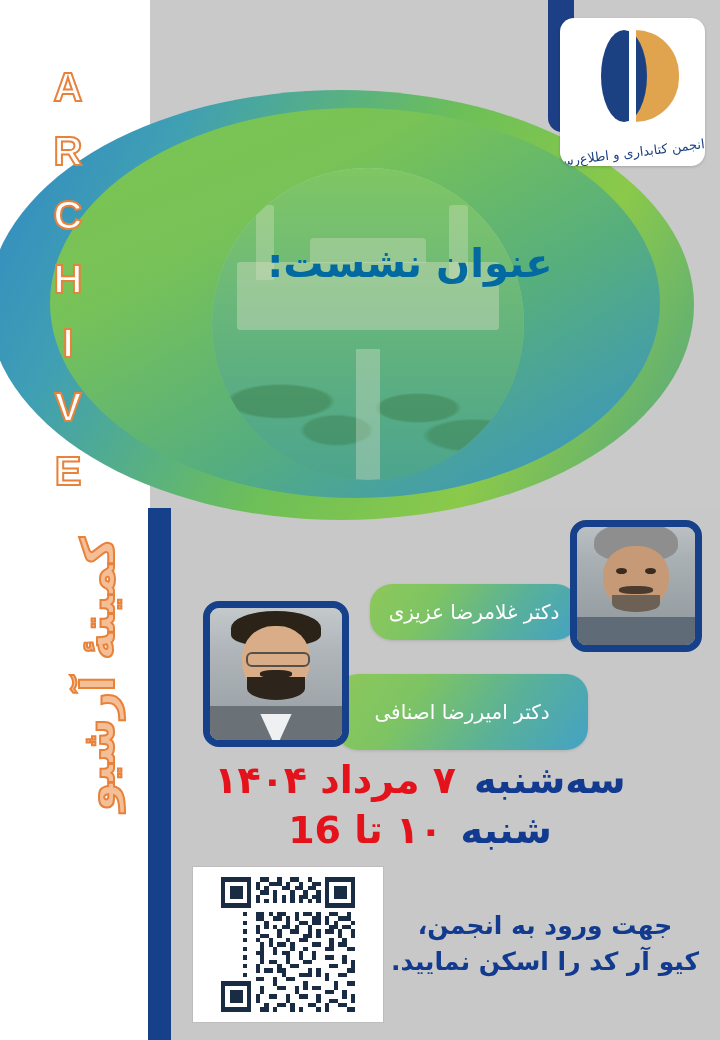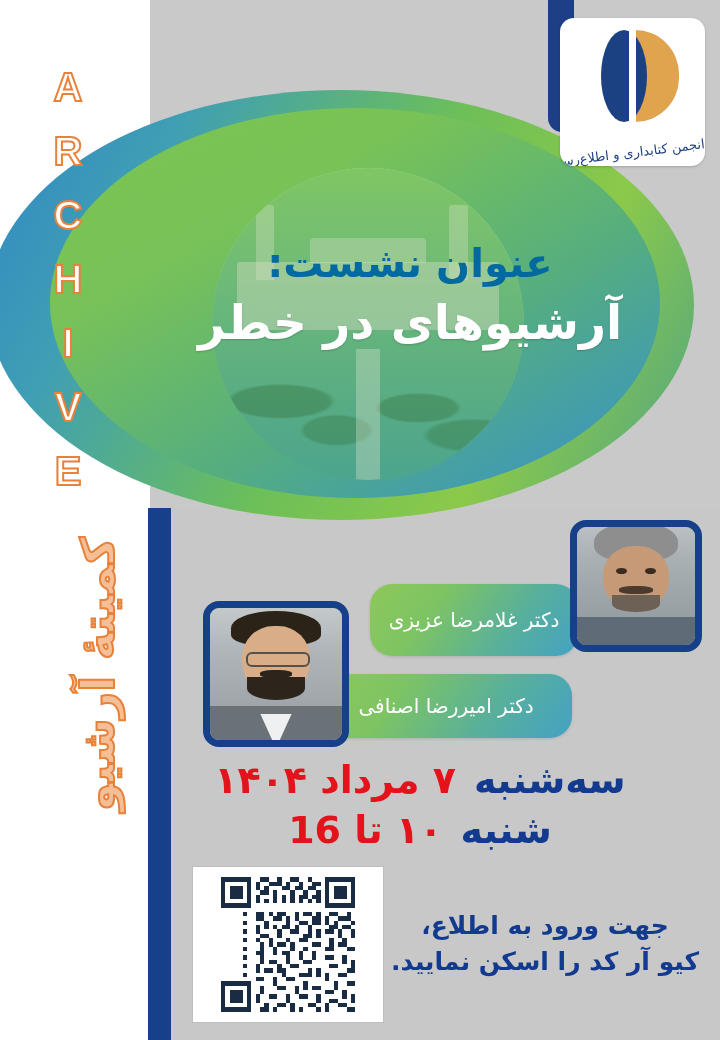--- a/index.html
+++ b/index.html
@@ -220,22 +220,22 @@
   .badge{
     position:absolute;z-index:14;
     border-radius:22px;
     display:flex;align-items:center;justify-content:center;
     color:#ffffff;direction:rtl;
     font-family:"DejaVu Sans","Liberation Sans",sans-serif;
     font-size:20px;
     background:linear-gradient(125deg,#8dc85a 0%,#7ec463 30%,#59b09a 66%,#43a2c4 100%);
     box-shadow:0 1px 3px rgba(0,0,0,.12);
   }
-  .badge1{left:370px;top:584px;width:208px;height:72px;}
-  .badge2{left:320px;top:674px;width:252px;height:64px;}
+  .badge1{left:370px;top:584px;width:208px;height:56px;}
+  .badge2{left:336px;top:674px;width:252px;height:76px;}
 
   
   .datetime{
     position:absolute;left:160px;top:755px;width:520px;
     direction:rtl;text-align:center;z-index:14;
   }
   .dt-row{
     font-family:"DejaVu Sans","Liberation Sans",sans-serif;
     font-weight:bold;font-size:38px;line-height:1.32;
     white-space:nowrap;
@@ -303,21 +303,20 @@
     <div class="logo-mark">
       <div class="half-r"></div>
       <div class="crescent"></div>
       <div class="gap"></div>
     </div>
     <div class="logo-cal">انجمن کتابداری و اطلاع‌رسانی ایران</div>
   </div>
 
   <div class="title-block">
     <div class="title-label">عنوان نشست:</div>
-    <div class="title-main">آرشیوهای در خطر</div>
   </div>
 
   <div class="speaker-photo sp1">
     <div class="face faceA">
       <div class="hair"></div>
       <div class="skin"></div>
       <div class="eyeL"></div>
       <div class="eyeR"></div>
       <div class="mous"></div>
       <div class="beard"></div>
@@ -513,17 +512,17 @@
         <rect x="30" y="31" width="2" height="1"></rect>
         <rect x="10" y="31" width="1" height="1"></rect>
           <rect x="13" y="31" width="1" height="1"></rect>
         <rect x="19" y="31" width="1" height="1"></rect>
           <rect x="23" y="31" width="1" height="1"></rect>
       </g>
     </svg>
   </div>
 
   <div class="qr-text">
-    <div class="ln">جهت ورود به اطلاع،</div>
+    <div class="ln">جهت ورود به انجمن،</div>
     <div class="ln">کیو آر کد را اسکن نمایید.</div>
   </div>
 
 </div>
 
 </body></html>

